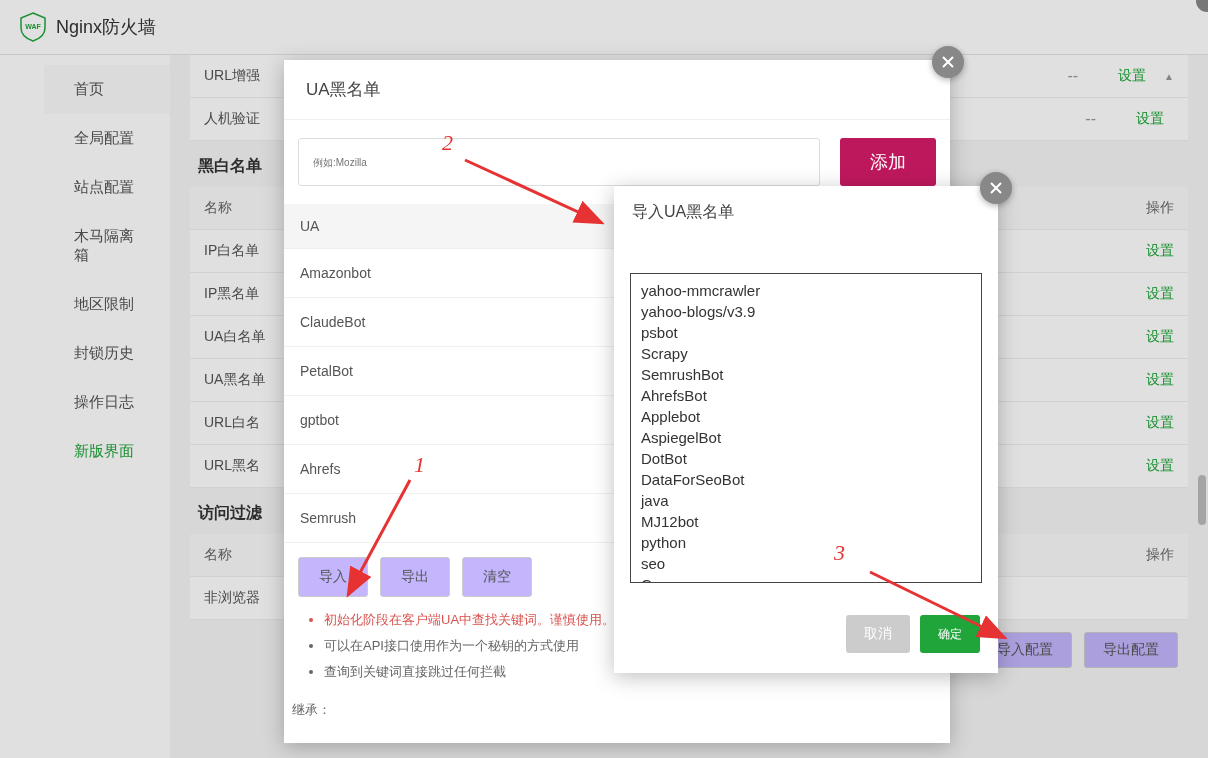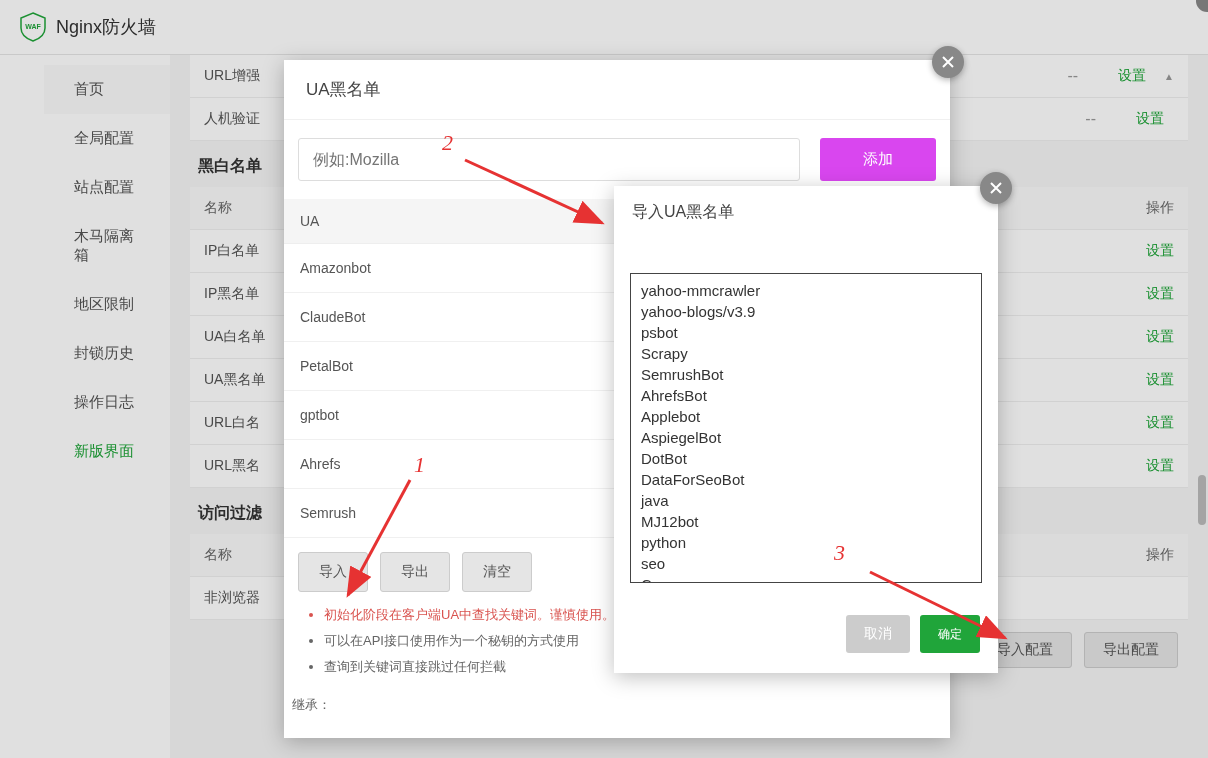--- a/index.html
+++ b/index.html
@@ -28,30 +28,30 @@
     
     .table-header { display: flex; background: #fafafa; border-bottom: 1px solid #eee; padding: 12px 14px; font-size: 14px; color: #666; }
     .table-header .col-name { flex: 1; }
     .table-header .col-op { width: 50px; text-align: right; }
     
     .table-row { display: flex; padding: 12px 14px; border-bottom: 1px solid #eee; background: #fff; font-size: 14px; color: #555; align-items: center; }
     .table-row .col-name { flex: 1; }
     .table-row .action-link { color: #20a53a; cursor: pointer; }
     
     .bottom-actions { display: flex; gap: 12px; justify-content: flex-end; padding: 12px 10px; }
-    .btn-outline { padding: 8px 18px; border: 1px solid #ccc; background: #e5e5e5; border-radius: 3px; font-size: 14px; color: #555; cursor: pointer; }
+    .btn-outline { padding: 8px 18px; border: 1px solid #ccc; background: #c4b5fd; border-radius: 3px; font-size: 14px; color: #555; cursor: pointer; }
     
     .overlay { position: absolute; inset: 0; background: rgba(0,0,0,0.12); }
     
     .dialog1 { position: absolute; left: 284px; top: 60px; width: 666px; background: #fff; box-shadow: 0 4px 20px rgba(0,0,0,0.25); }
     .dialog1-header { padding: 18px 22px; font-size: 17px; color: #444; border-bottom: 1px solid #f0f0f0; }
     .dialog1-body { padding: 18px 0 18px 0; }
     .add-row { display: flex; gap: 20px; padding: 0 14px 18px; }
-    .add-input { flex: 1; padding: 7px 14px; border: 1px solid #ddd; border-radius: 3px; font-size: 16px; }
-    .btn-add { padding: 12px 43px; background: #d946ef; color: #fff; border: none; border-radius: 3px; font-size: 15px; cursor: pointer; }
+    .add-input { flex: 1; padding: 7px 14px; border: 1px solid #ddd; border-radius: 3px; font-size: 10px; }
+    .btn-add { padding: 12px 30px; background: #be185d; color: #fff; border: none; border-radius: 3px; font-size: 18px; cursor: pointer; }
     .ua-table-header { background: #f5f5f5; padding: 14px 16px; font-size: 14px; color: #555; border-bottom: 1px solid #eee; }
     .ua-row { padding: 16px 16px; font-size: 14px; color: #555; border-bottom: 1px solid #f0f0f0; }
     .dialog1-actions { display: flex; gap: 12px; padding: 14px 14px 0; }
     .dialog1-actions .btn-outline { padding: 10px 20px; }
     .dialog1-notes { padding: 10px 22px; }
     .dialog1-notes li { list-style: disc; margin-left: 18px; padding: 4px 0; color: #666; font-size: 13px; }
     .dialog1-notes li.red { color: #d9534f; }
     .inherit { padding: 6px 8px; color: #666; font-size: 13px; }
     
     .close-circle { position: absolute; width: 32px; height: 32px; border-radius: 50%; background: #888; display: flex; align-items: center; justify-content: center; cursor: pointer; box-shadow: 0 2px 6px rgba(0,0,0,0.3); }

